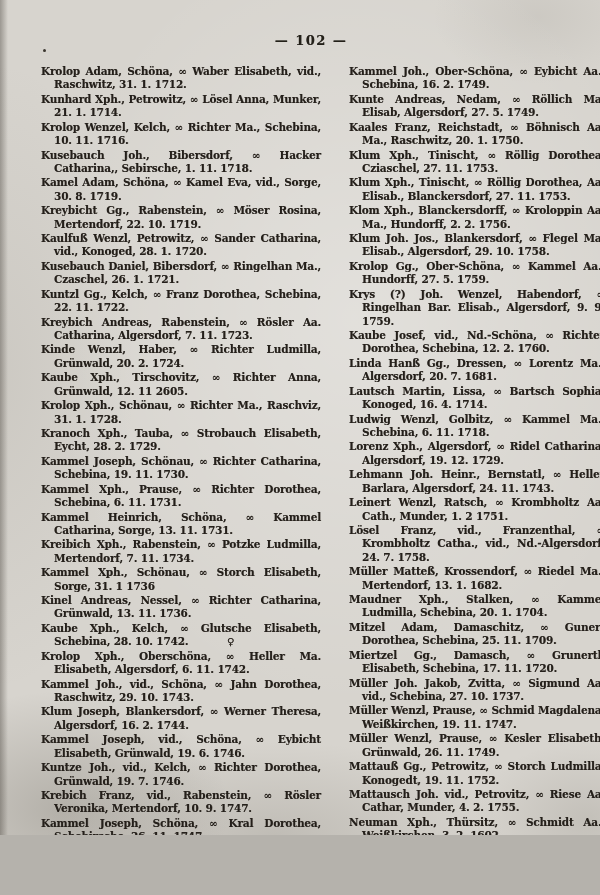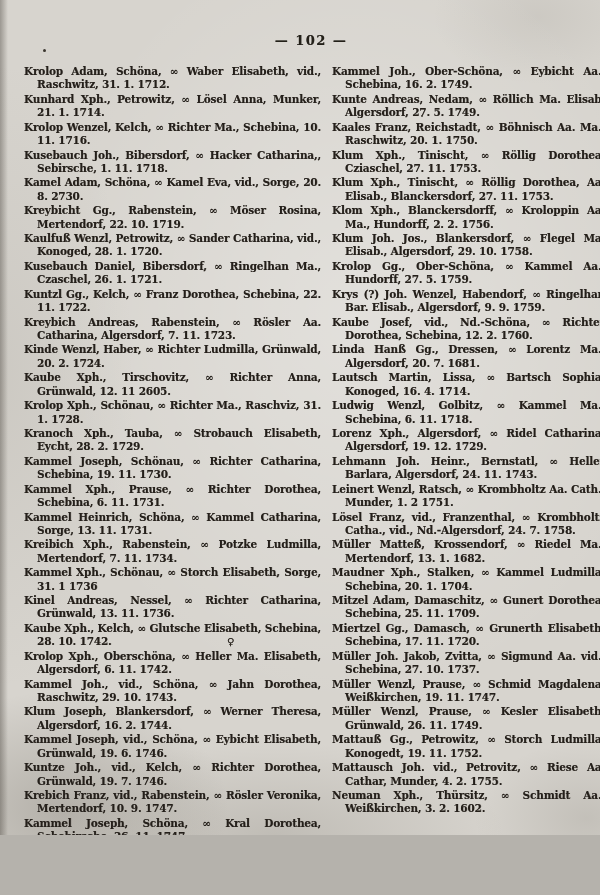--- a/index.html
+++ b/index.html
@@ -38,21 +38,21 @@
     font-size:10.4px;
     line-height:13.42px;
     font-weight:bold;
     color:#241f1a;
     text-shadow:0.3px 0.3px 0.45px rgba(36,31,26,0.5);
     letter-spacing:-0.1px;
   }
   .column-left{width:297px;}
   .column-right{width:273px;}
   .entry{
-    margin:0 0 1px 0;
+    margin:0 0 1px 17px;
     padding-left:13px;
     text-indent:-13px;
     text-align:justify;
   }
   .ink-mark{
     position:absolute;left:227px;top:636px;
     font-size:10px;color:#2b2620;
     text-shadow:0 0 0.5px rgba(43,38,32,0.8);
   }
   .blob-large{
@@ -89,21 +89,21 @@
   <div class="gutter"></div>
 
   <div class="page-header">— 102 —</div>
 
   <div class="columns">
     <div class="column column-left">
         <p class="entry">Krolop Adam, Schöna, ∞ Waber Elisabeth, vid., Raschwitz, 31. 1. 1712.</p>
         <p class="entry">Kunhard Xph., Petrowitz, ∞ Lösel Anna, Munker, 21. 1. 1714.</p>
         <p class="entry">Krolop Wenzel, Kelch, ∞ Richter Ma., Schebina, 10. 11. 1716.</p>
         <p class="entry">Kusebauch Joh., Bibersdorf, ∞ Hacker Catharina,, Sebirsche, 1. 11. 1718.</p>
-        <p class="entry">Kamel Adam, Schöna, ∞ Kamel Eva, vid., Sorge, 20. 8. 2730.</p>
+        <p class="entry">Kamel Adam, Schöna, ∞ Kamel Eva, vid., Sorge, 30. 8. 1719.</p>
         <p class="entry">Kreybicht Gg., Rabenstein, ∞ Möser Rosina, Mertendorf, 22. 10. 1719.</p>
         <p class="entry">Kaulfuß Wenzl, Petrowitz, ∞ Sander Catharina, vid., Konoged, 28. 1. 1720.</p>
         <p class="entry">Kusebauch Daniel, Bibersdorf, ∞ Ringelhan Ma., Czaschel, 26. 1. 1721.</p>
         <p class="entry">Kuntzl Gg., Kelch, ∞ Franz Dorothea, Schebina, 22. 11. 1722.</p>
         <p class="entry">Kreybich Andreas, Rabenstein, ∞ Rösler Aa. Catharina, Algersdorf, 7. 11. 1723.</p>
         <p class="entry">Kinde Wenzl, Haber, ∞ Richter Ludmilla, Grünwald, 20. 2. 1724.</p>
         <p class="entry">Kaube Xph., Tirschovitz, ∞ Richter Anna, Grünwald, 12. 11 2605.</p>
         <p class="entry">Krolop Xph., Schönau, ∞ Richter Ma., Raschviz, 31. 1. 1728.</p>
         <p class="entry">Kranoch Xph., Tauba, ∞ Strobauch Elisabeth, Eycht, 28. 2. 1729.</p>
         <p class="entry">Kammel Joseph, Schönau, ∞ Richter Catharina, Schebina, 19. 11. 1730.</p>

